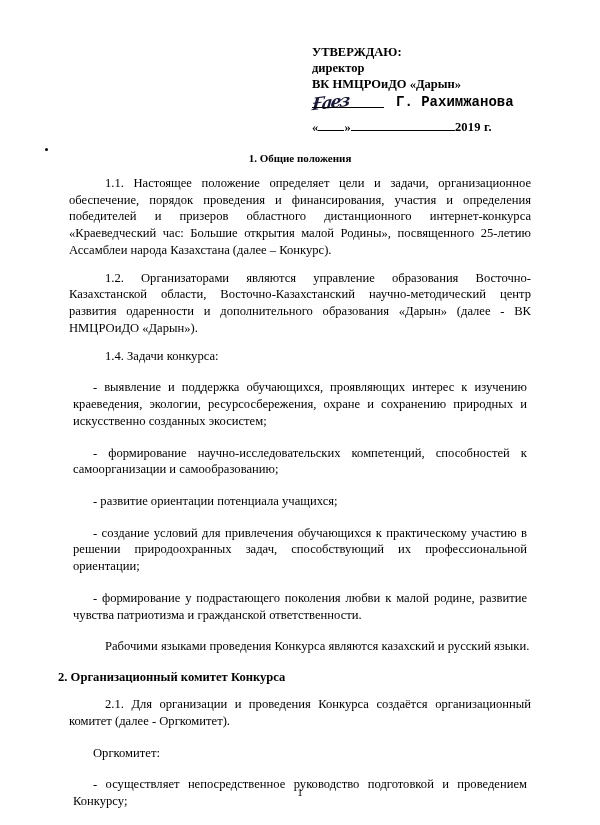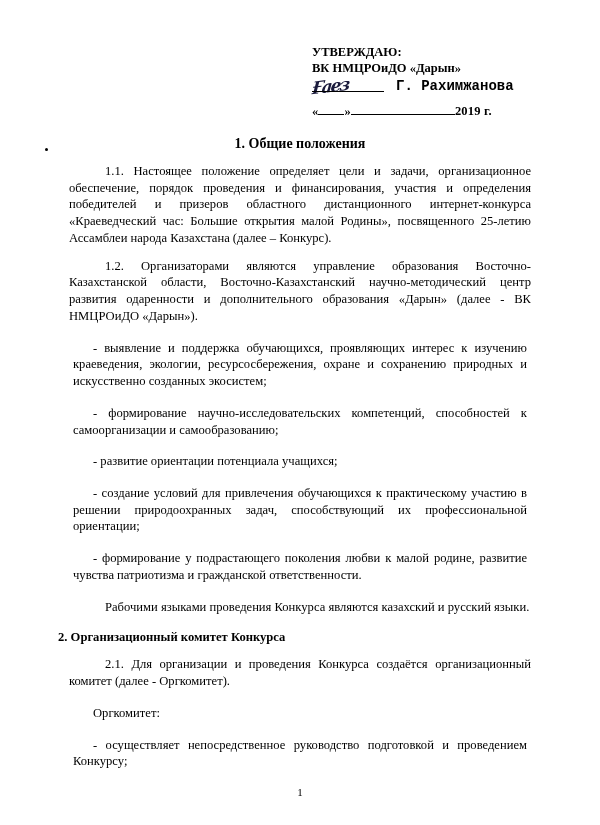--- a/index.html
+++ b/index.html
@@ -101,21 +101,21 @@
     line-height: 1.38;
   }
   .title-block .main-title {
     display: block;
     margin-bottom: 1px;
   }
 
   .section-head {
     text-align: center;
     font-weight: bold;
-    font-size: 14px;
+    font-size: 11px;
     margin-top: 17px;
     margin-bottom: 10px;
   }
   .section-head-2 {
     text-align: left;
     font-weight: bold;
     font-size: 12.6px;
     margin-top: 15px;
     margin-bottom: 9px;
   }
@@ -149,36 +149,38 @@
 <body>
 
 <div class="page">
 
   <div class="stray-dot"></div>
 
   <div class="content">
 
     <div class="approval">
       <span class="line">УТВЕРЖДАЮ:</span>
+      <span class="line">директор</span>
       <span class="line">ВК НМЦРОиДО «Дарын»</span>
       <div class="sign-row">
         <span class="sign-scribble">Ғаез</span>
         <span class="sign-underline"></span>
         <span class="sign-name">Г. Рахимжанова</span>
       </div>
       <div class="date-row">
         <span>«</span><span class="blank-s"></span><span>»</span><span class="blank-m"></span><span>2019 г.</span>
       </div>
     </div>
 
 
     <div class="section-head">1. Общие положения</div>
 
     <p class="para">1.1. Настоящее положение определяет цели и задачи, организационное обеспечение, порядок проведения и финансирования, участия и определения победителей и призеров областного дистанционного интернет-конкурса «Краеведческий час: Большие открытия малой Родины», посвященного 25-летию Ассамблеи народа Казахстана (далее – Конкурс).</p>
     <p class="para">1.2. Организаторами являются управление образования Восточно-Казахстанской области, Восточно-Казахстанский научно-методический центр развития одаренности и дополнительного образования «Дарын» (далее - ВК НМЦРОиДО «Дарын»).</p>
+    <p class="para">1.4. Задачи конкурса:</p>
 
     <p class="bullet">- выявление и поддержка обучающихся, проявляющих интерес к изучению краеведения, экологии, ресурсосбережения, охране и сохранению природных и искусственно созданных экосистем;</p>
     <p class="bullet">- формирование научно-исследовательских компетенций, способностей к самоорганизации и самообразованию;</p>
     <p class="bullet">- развитие ориентации потенциала учащихся;</p>
     <p class="bullet">- создание условий для привлечения обучающихся к практическому участию в решении природоохранных задач, способствующий их профессиональной ориентации;</p>
     <p class="bullet">- формирование у подрастающего поколения любви к малой родине, развитие чувства патриотизма и гражданской ответственности.</p>
 
     <p class="para">Рабочими языками проведения Конкурса являются казахский и русский языки.</p>
 
     <div class="section-head-2">2. Организационный комитет Конкурса</div>

